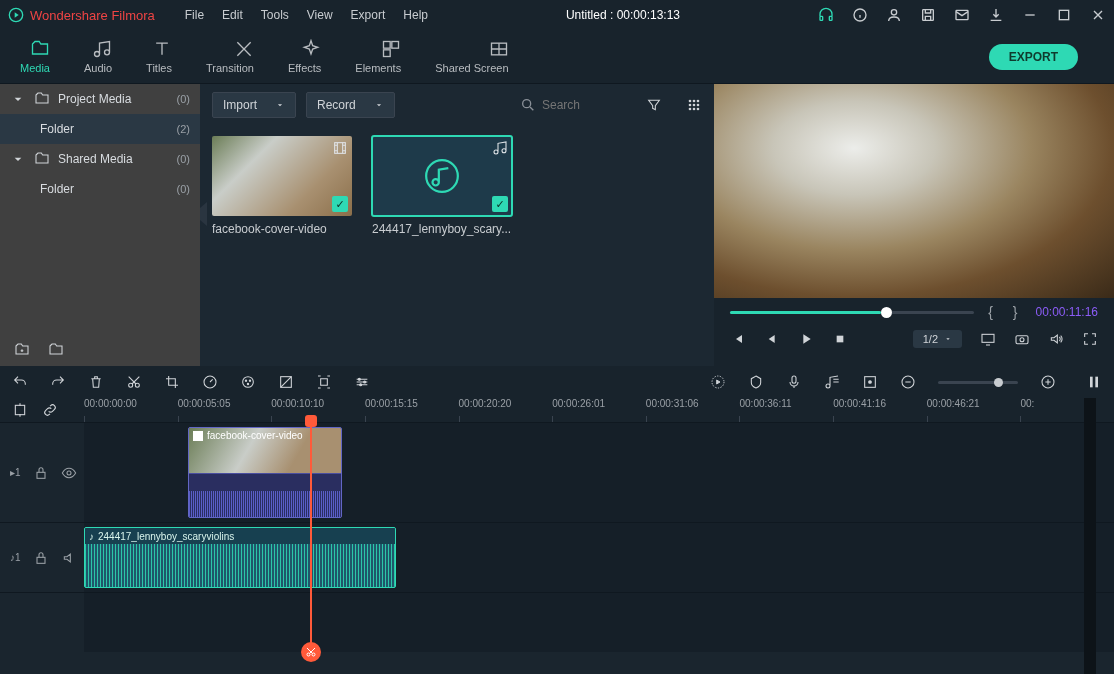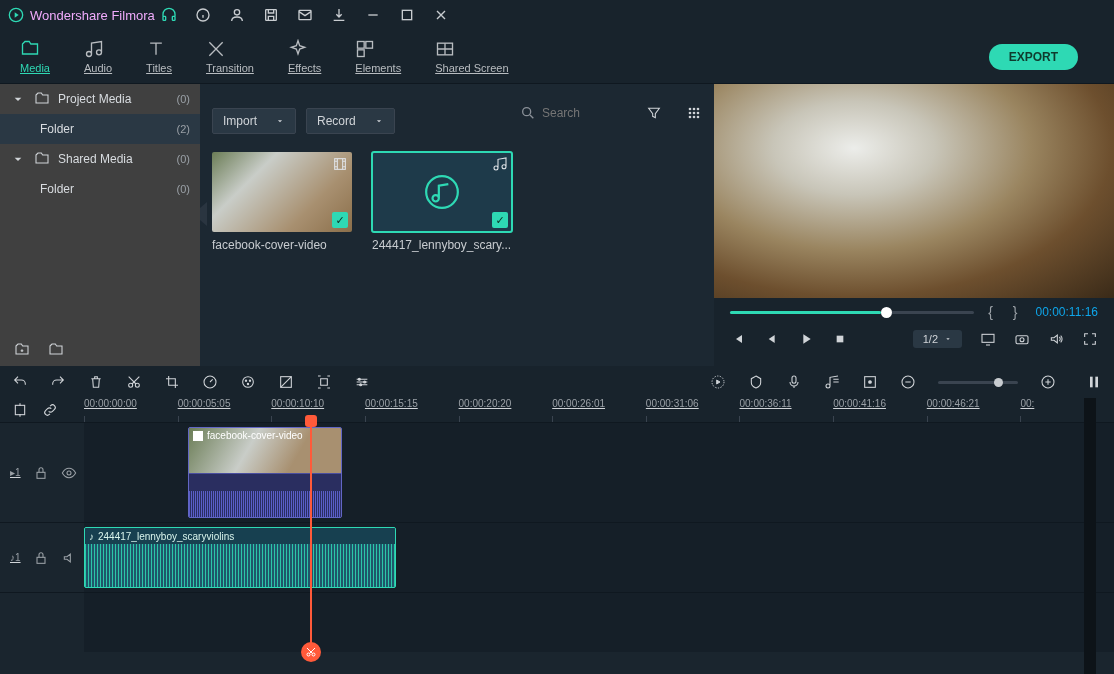--- a/index.html
+++ b/index.html
@@ -1,77 +1,77 @@
 <!DOCTYPE html>
 <html><head>
 <meta charset="utf-8">
 <style>
 * { margin: 0; padding: 0; box-sizing: border-box; font-family: -apple-system, "Segoe UI", Arial, sans-serif; }
 body { width: 1114px; height: 674px; background: #1a252e; color: #d0d4d8; overflow: hidden; font-size: 12px; }
 .titlebar { height: 30px; background: #18232c; display: flex; align-items: center; padding: 0 8px; gap: 6px; }
-.logo { display: flex; align-items: center; gap: 6px; color: #f0abfc; font-size: 13px; }
+.logo { display: flex; align-items: center; gap: 6px; color: #ef4444; font-size: 13px; }
 .logo-icon { width: 16px; height: 16px; display: inline-flex; }
 .menus { display: flex; gap: 18px; margin-left: 24px; font-size: 12px; color: #c8ccd0; }
 .menus span { cursor: pointer; }
 .title-center { flex: 1; text-align: center; color: #fff; font-size: 12px; }
 .titlebar-icons { display: flex; gap: 18px; align-items: center; }
 .tico { width: 14px; height: 14px; cursor: pointer; color: #c8ccd0; }
 .tico.accent { color: #2ed9b4; }
 .iconbtn { width: 16px; height: 16px; display: inline-flex; align-items: center; justify-content: center; }
 
 .toolbar { height: 54px; background: #18232c; display: flex; align-items: center; padding: 0 12px; gap: 18px; border-bottom: 1px solid #0f1820; }
-.tool { display: flex; flex-direction: column; align-items: flex-start; gap: 3px; cursor: pointer; padding: 4px 8px; font-size: 11px; color: #b8bcc0; text-decoration: underline; }
+.tool { display: flex; flex-direction: column; align-items: flex-end; gap: 3px; cursor: pointer; padding: 4px 8px; font-size: 11px; color: #b8bcc0; }
 .tool.active { color: #2ed9b4; }
 .tool svg { width: 20px; height: 20px; }
 .toolbar-spacer { flex: 1; }
 .export-btn { background: #2ed9b4; color: #0f3b2e; padding: 6px 20px; border-radius: 14px; font-weight: 600; font-size: 12px; cursor: pointer; margin-right: 24px; }
 
 .main-row { display: flex; height: 282px; }
 .sidebar { width: 200px; background: #404040; position: relative; }
 .side-toggle { position: absolute; right: -7px; top: 118px; width: 7px; height: 24px; background: #2a3540; clip-path: polygon(100% 0, 0 25%, 0 75%, 100% 100%); cursor: pointer; }
 .side-row { display: flex; align-items: center; height: 30px; padding: 0 10px; gap: 8px; cursor: pointer; }
 .side-row.sel { background: #2a3844; }
 .side-row .count { margin-left: auto; color: #9aa0a6; font-size: 11px; }
 .side-row .label { font-size: 12px; color: #d8dce0; }
 .side-footer { position: absolute; bottom: 0; left: 0; right: 0; height: 32px; display: flex; gap: 18px; align-items: center; padding: 0 14px; }
 
 .media-panel { flex: 1; background: #1c2832; padding: 8px 12px; }
 .media-top { display: flex; align-items: center; gap: 10px; }
-.dropdown { background: #2a3844; border: 1px solid #3a4450; height: 26px; display: flex; align-items: center; padding: 0 10px; gap: 18px; border-radius: 2px; cursor: pointer; font-size: 12px; margin-top: 16px; }
+.dropdown { background: #2a3844; border: 1px solid #3a4450; height: 26px; display: flex; align-items: center; padding: 0 10px; gap: 18px; border-radius: 2px; cursor: pointer; font-size: 12px; }
 .search { display: flex; align-items: center; gap: 6px; color: #8a9098; margin-left: auto; }
 .search input { background: transparent; border: none; color: #d0d4d8; outline: none; width: 80px; font-size: 12px; }
 .media-items { display: flex; gap: 20px; margin-top: 18px; }
 .media-item { width: 140px; }
 .thumb { width: 140px; height: 80px; border-radius: 2px; position: relative; overflow: hidden; }
 .thumb.sel { outline: 2px solid #2ed9b4; outline-offset: -1px; }
 .thumb .badge { position: absolute; top: 4px; right: 4px; color: #e0e4e8; }
 .thumb .check { position: absolute; bottom: 4px; right: 4px; width: 16px; height: 16px; background: #2ed9b4; border-radius: 2px; display: flex; align-items: center; justify-content: center; font-size: 11px; color: #0a2e22; }
 .thumb-vid { background: linear-gradient(135deg, #6b7d56 0%, #c9cdc8 30%, #a89070 70%, #8b6f4a 100%); }
 .thumb-aud { background: #1e3a4a; display: flex; align-items: center; justify-content: center; }
 .media-item .cap { margin-top: 6px; font-size: 12px; color: #c8ccd0; white-space: nowrap; overflow: hidden; text-overflow: ellipsis; }
 
 .preview { width: 400px; background: #0d1318; display: flex; flex-direction: column; }
 .preview-img { flex: 1; background: radial-gradient(ellipse at 35% 30%, #ecedea 0%, #c8c5b8 22%, #9a8560 48%, #6d4f2e 70%, #3a2a18 100%); }
 .preview-ctrl { height: 68px; background: #18232c; padding: 6px 16px; }
 .scrub { display: flex; align-items: center; gap: 14px; }
 .scrub-track { flex: 1; height: 3px; background: #3a4450; border-radius: 2px; position: relative; }
 .scrub-fill { position: absolute; left: 0; top: 0; bottom: 0; width: 62%; background: #2ed9b4; border-radius: 2px; }
 .scrub-knob { position: absolute; left: 62%; top: -4px; width: 11px; height: 11px; background: #fff; border-radius: 50%; }
 .brackets { color: #9aa0a6; font-size: 14px; letter-spacing: 4px; }
-.timecode { color: #0ea5e9; font-size: 12px; }
+.timecode { color: #8b5cf6; font-size: 12px; }
 .transport { display: flex; align-items: center; gap: 18px; margin-top: 10px; }
 .transport .spacer { flex: 1; }
 .speed-pill { background: #2a3844; padding: 3px 10px; border-radius: 3px; font-size: 11px; display: flex; gap: 6px; align-items: center; }
 
 .tl-tools { height: 32px; background: #18232c; display: flex; align-items: center; padding: 0 12px; gap: 22px; }
 .tl-tools .spacer { flex: 1; }
 .zoom-slider { width: 80px; height: 3px; background: #3a4450; position: relative; border-radius: 2px; }
 .zoom-knob { position: absolute; left: 70%; top: -3px; width: 9px; height: 9px; background: #c8ccd0; border-radius: 50%; }
 
-.timeline { background: #1a252e; position: relative; height: 276px; text-decoration: underline; }
+.timeline { background: #1a252e; position: relative; height: 276px; }
 .ruler { height: 24px; display: flex; padding-left: 84px; position: relative; background: #18232c; }
 .tick { width: 100px; font-size: 10px; color: #9aa0a6; position: relative; }
 .tick::before { content: ''; position: absolute; left: 0; top: 18px; width: 1px; height: 6px; background: #3a4450; }
 .snap-icons { position: absolute; left: 12px; top: 4px; display: flex; gap: 14px; }
 .tracks { position: relative; }
 .track { height: 100px; display: flex; border-top: 1px solid #0f1820; }
 .track.audio { height: 70px; }
 .track-head { width: 84px; display: flex; align-items: center; gap: 12px; padding-left: 10px; font-size: 10px; color: #9aa0a6; }
 .track-body { flex: 1; position: relative; background: #151f28; }
 .clip { position: absolute; top: 4px; bottom: 4px; border-radius: 2px; overflow: hidden; }
@@ -97,20 +97,29 @@
 <div class="titlebar">
   <div class="logo">
     <span class="logo-icon">
       <svg viewBox="0 0 24 24">
           <circle cx="12" cy="12" r="10" fill="none" stroke="#2ed9b4" stroke-width="2"></circle>
           <path d="M10 8l6 4-6 4z" fill="#2ed9b4"></path>
         </svg>
     </span>
     <span>Wondershare Filmora</span>
   </div>
+  <div class="menus">
+    <span>File</span>
+    <span>Edit</span>
+    <span>Tools</span>
+    <span>View</span>
+    <span>Export</span>
+    <span>Help</span>
+  </div>
+  <div class="title-center">Untitled : 00:00:13:13</div>
   <div class="titlebar-icons">
     <span class="iconbtn tico accent">
         <svg viewBox="0 0 24 24" fill="none" stroke="currentColor" stroke-width="2">
           <path d="M3 14v-3a9 9 0 0118 0v3"></path>
           <rect x="3" y="14" width="4" height="6" rx="1"></rect>
           <rect x="17" y="14" width="4" height="6" rx="1"></rect>
         </svg>
       </span>
     <span class="iconbtn tico">
         <svg viewBox="0 0 24 24" fill="none" stroke="currentColor" stroke-width="2">

